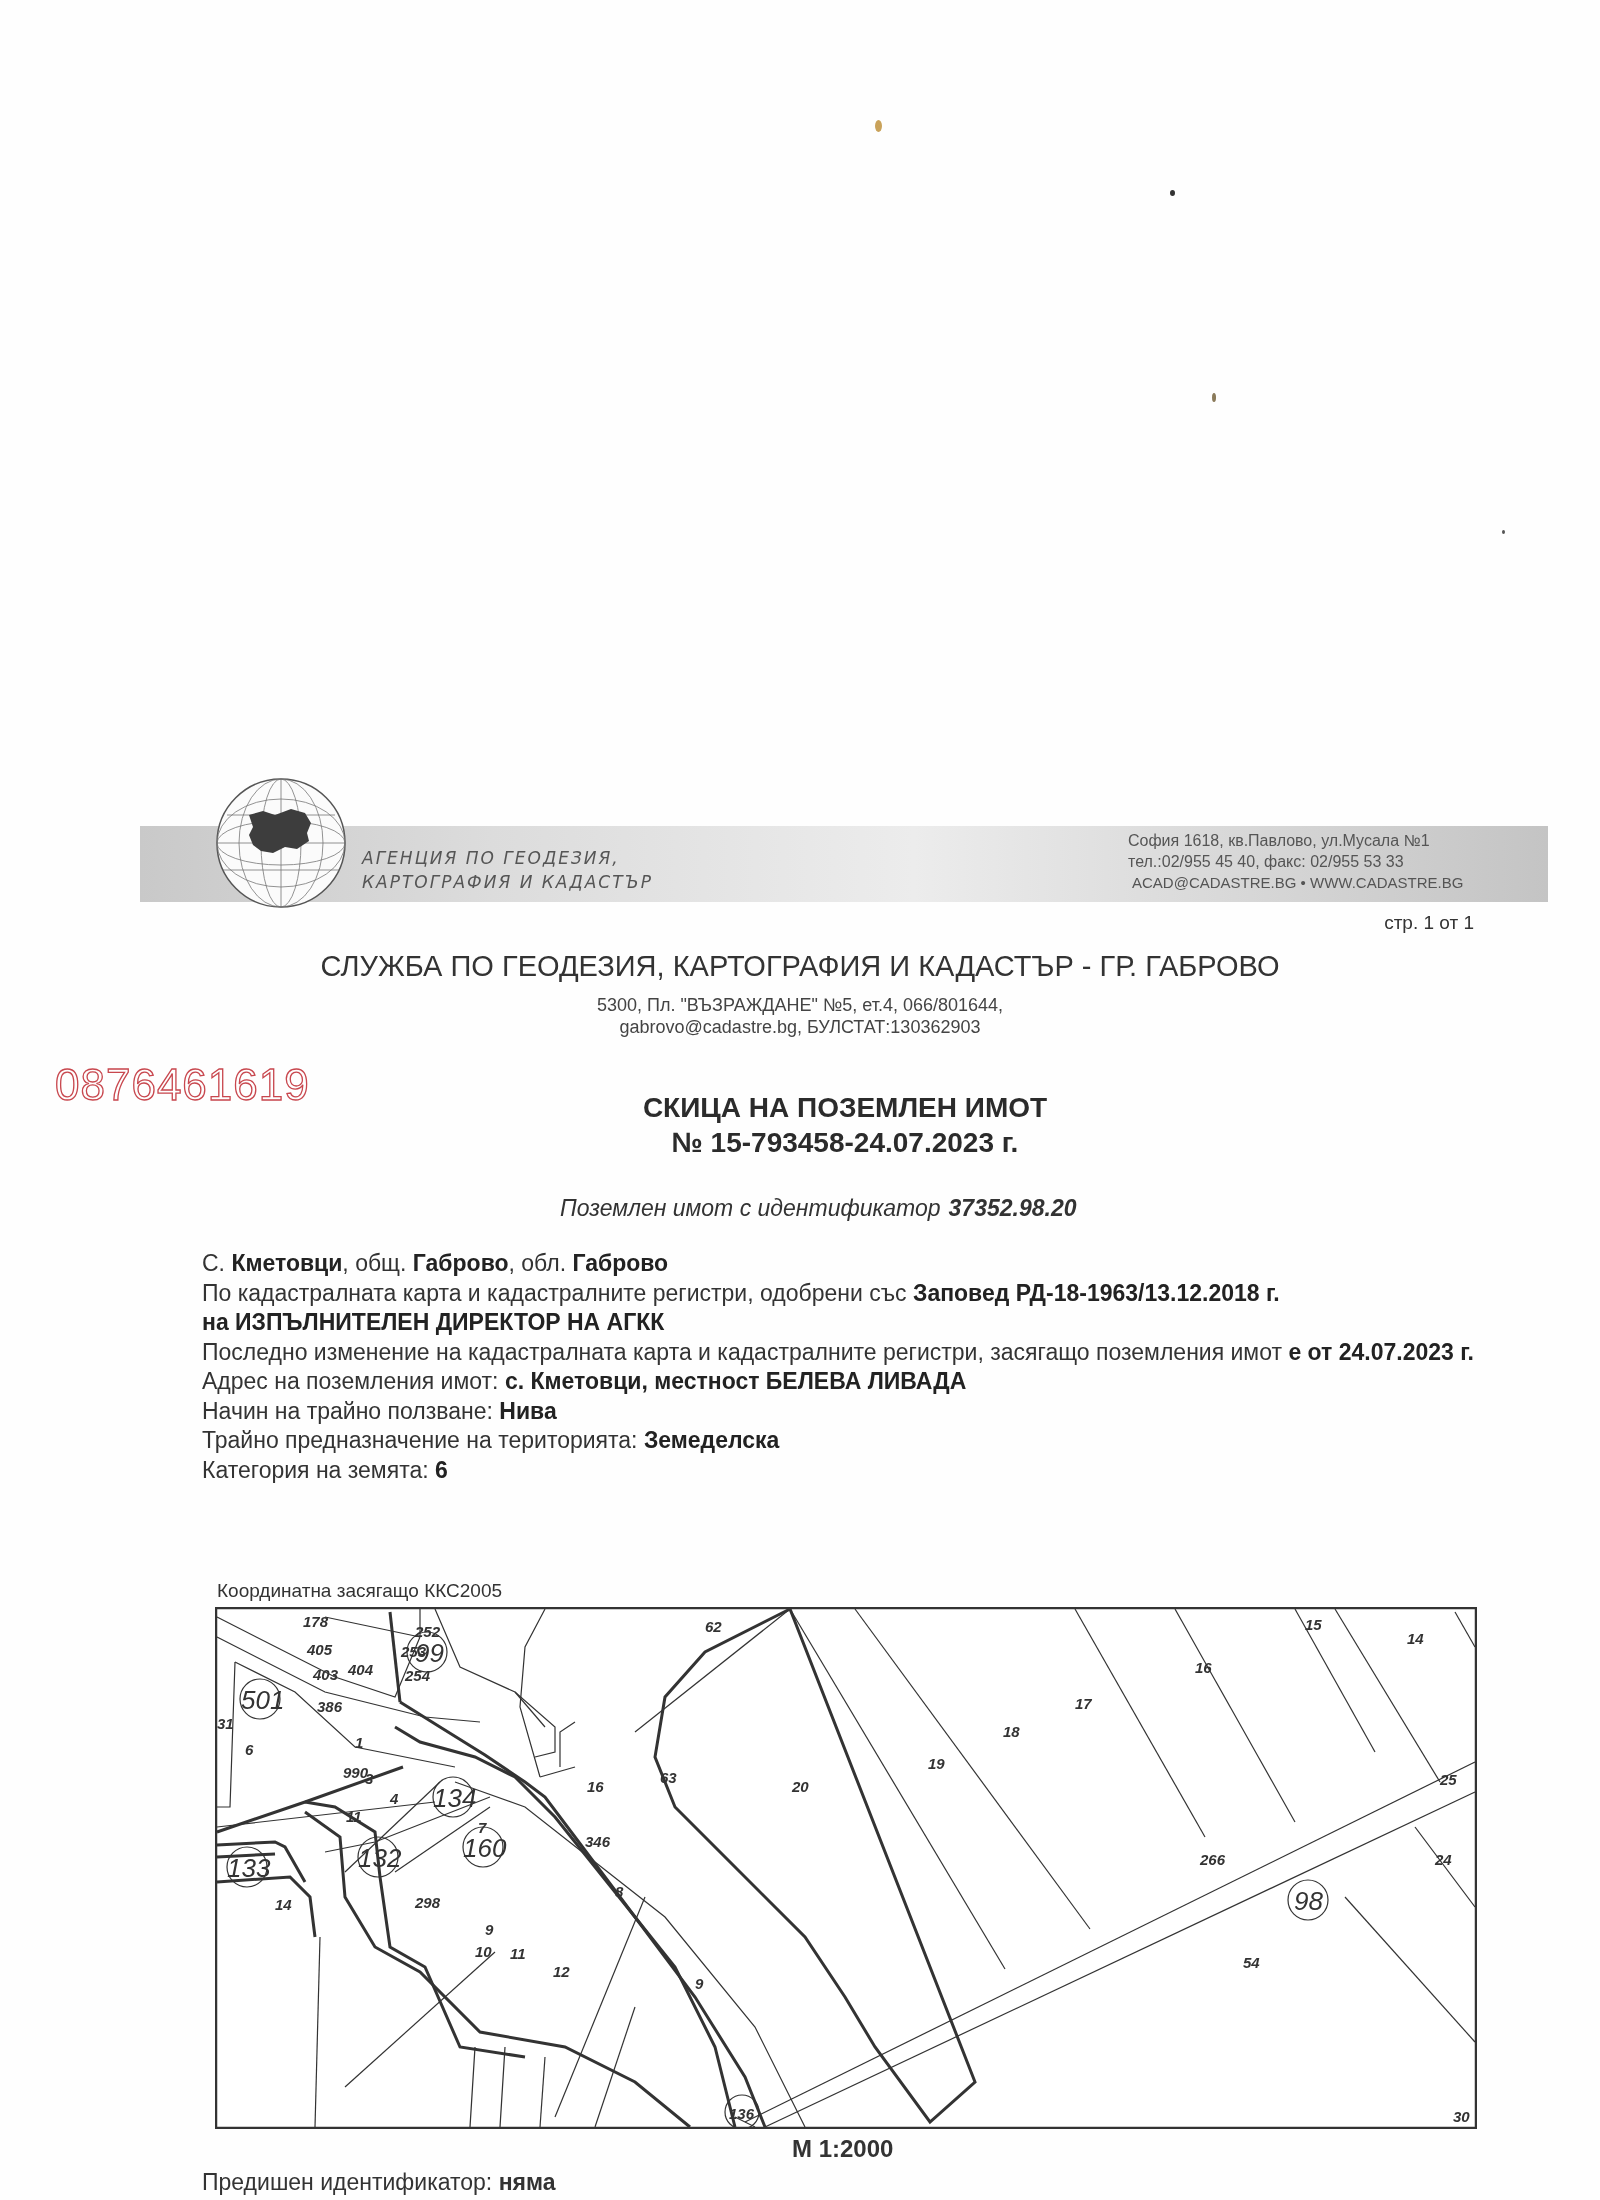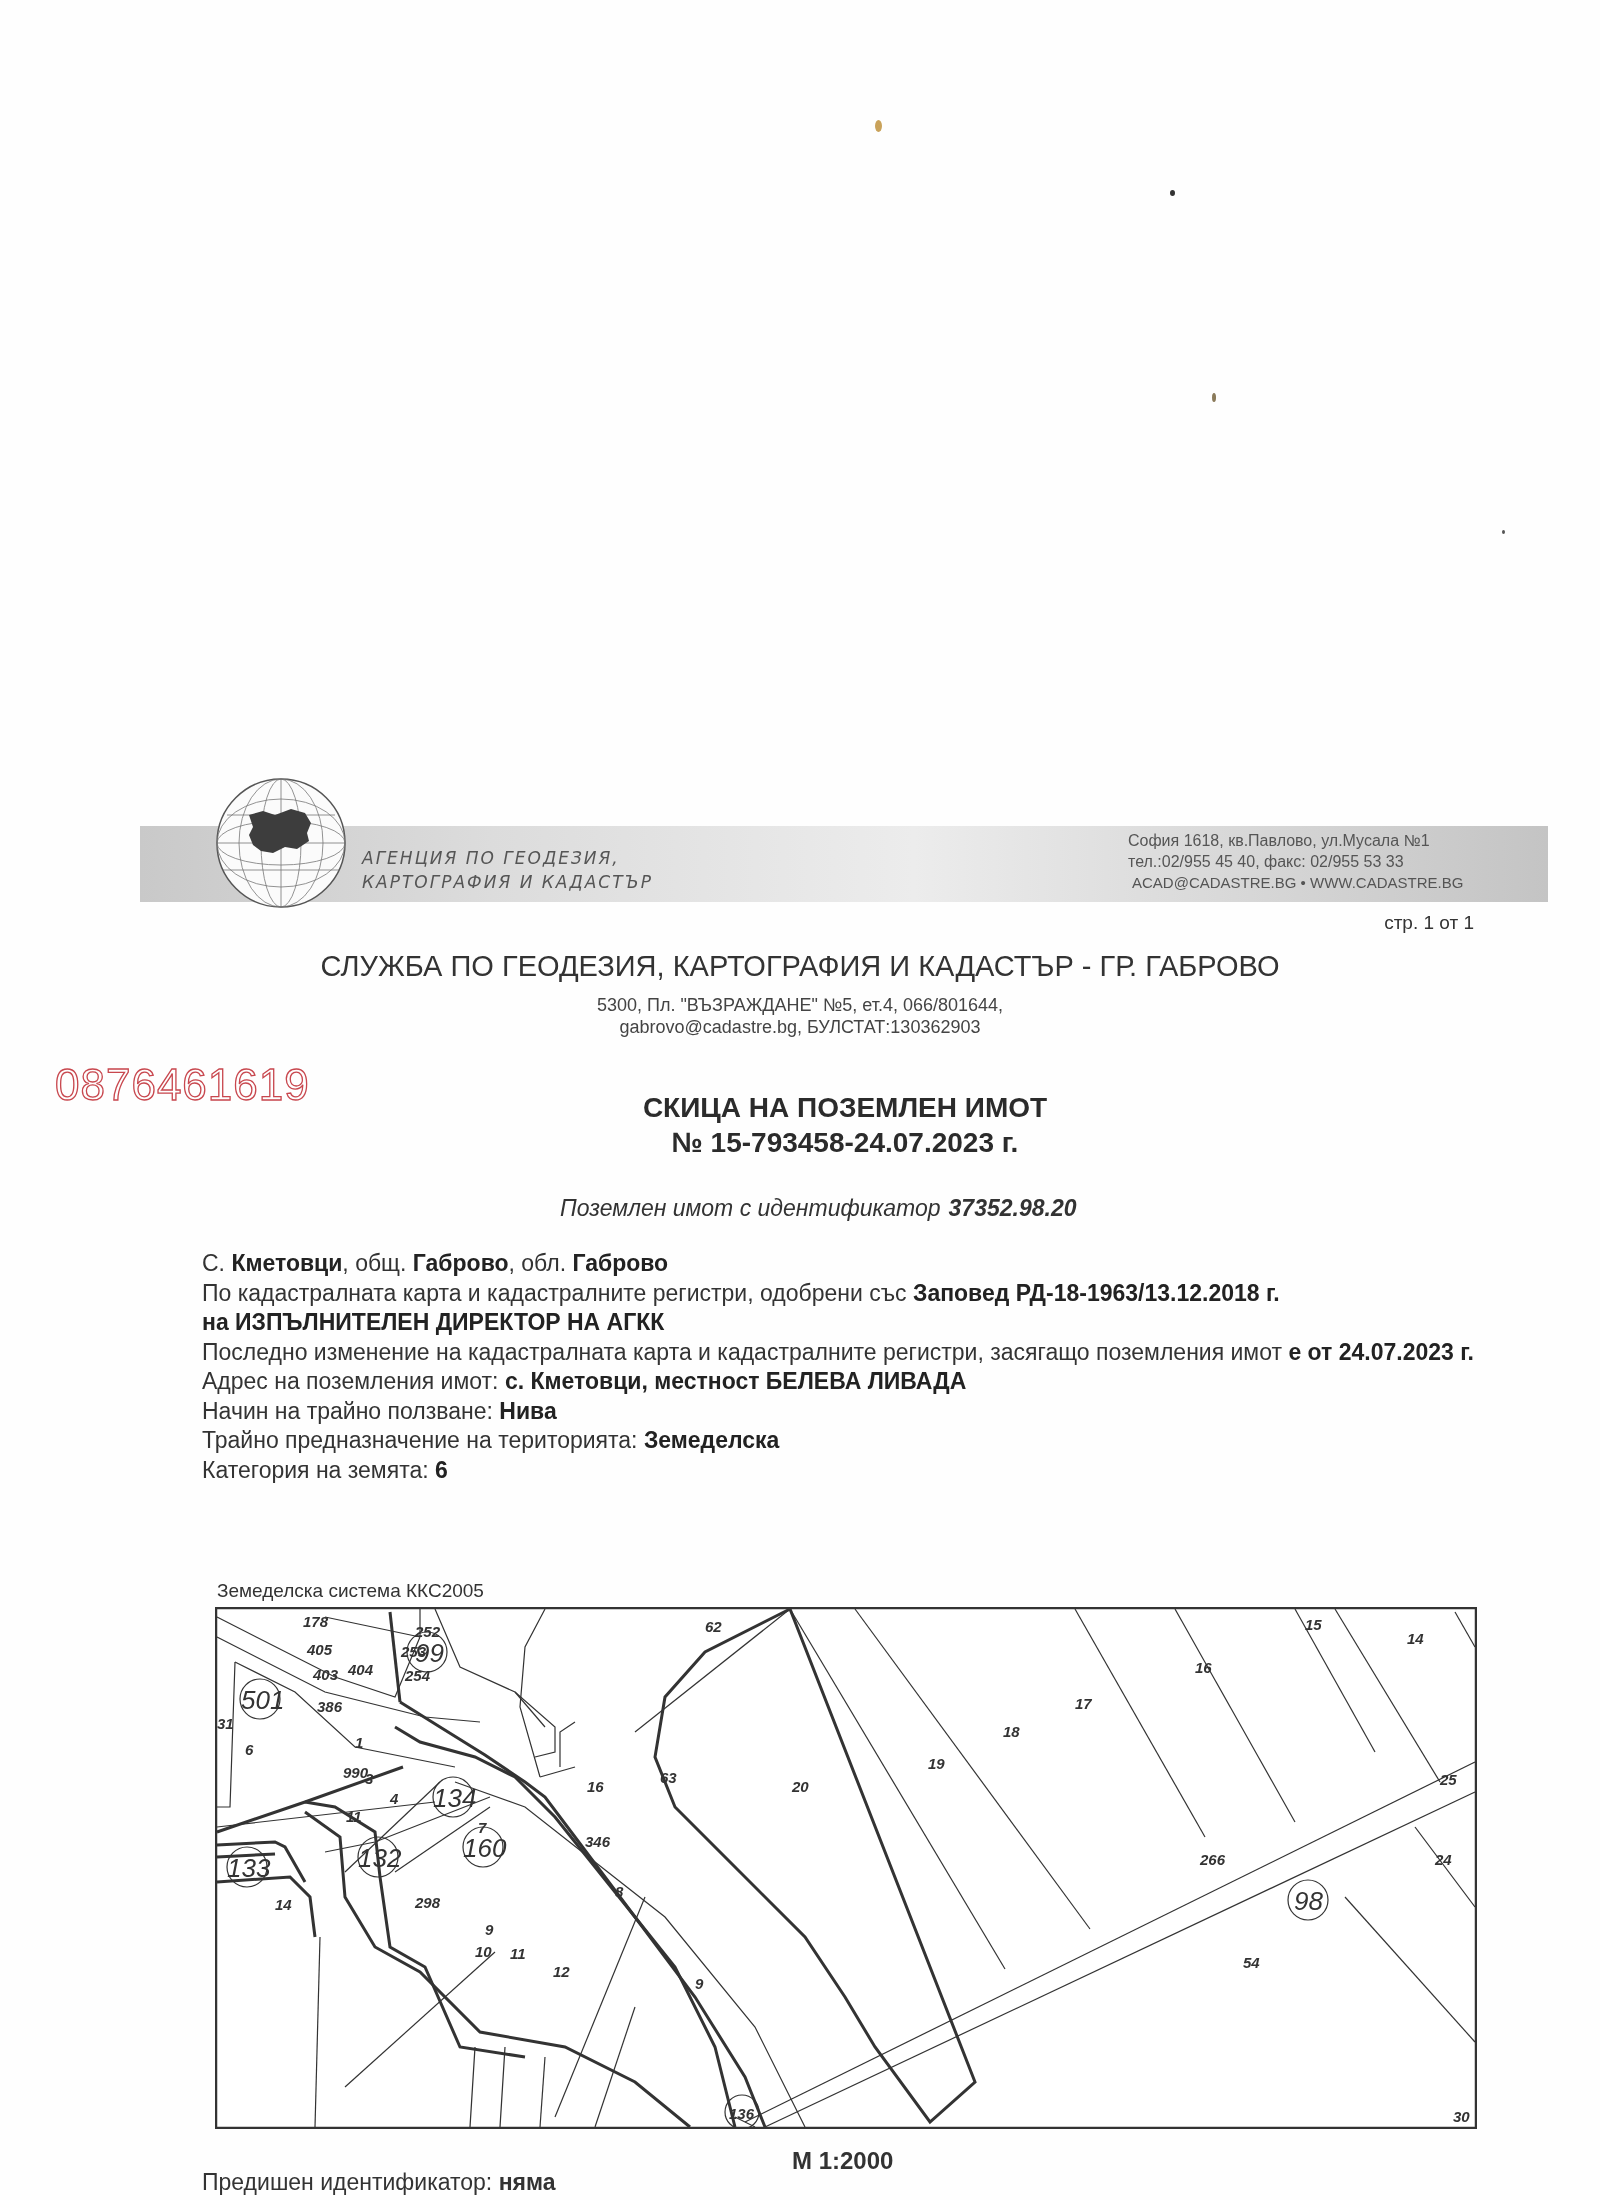--- a/index.html
+++ b/index.html
@@ -20,21 +20,21 @@
   .svc-addr { position:absolute; left:0; width:1600px; top:994px; text-align:center; font-size:18px; line-height:22px; color:#444; }
   .phone-wm { position:absolute; left:55px; top:1060px; font-size:44px; letter-spacing:1px;
               color:transparent; -webkit-text-stroke:1.3px #c8474e; }
   .doc-title { position:absolute; left:0; width:1690px; top:1090px; text-align:center; font-size:28px; font-weight:bold; line-height:35px; color:#2b2b2b; }
   .ident { position:absolute; left:560px; top:1195px; font-size:23px; color:#333;font-style:italic; }
   .ident b { margin-left:8px; }
   .info { position:absolute; left:202px; top:1249px; width:1320px; font-size:23px; line-height:29.5px; color:#333; }
   .info b { color:#222;margin-top:6px; }
   .coord { position:absolute; left:217px; top:1580px; font-size:19px; color:#333; }
   .map { position:absolute; left:215px; top:1607px; width:1262px; height:522px; }
-  .scale { position:absolute; left:792px; top:2135px; font-size:24px; font-weight:bold; color:#333;margin-top:12px; }
+  .scale { position:absolute; left:792px; top:2135px; font-size:24px; font-weight:bold; color:#333; }
   .prev { position:absolute; left:202px; top:2169px; font-size:23px; color:#333; }
   .lbl { font-family:"Liberation Sans", sans-serif; font-style:italic; font-weight:bold; font-size:15px; fill:#333; }
   .clbl { font-family:"Liberation Sans", sans-serif; font-style:italic; font-size:26px; fill:#333; }
 </style>
 </head>
 <body>
 
 <div class="speck" style="left:875px;top:120px;width:7px;height:12px;background:#c9a25a;"></div>
 <div class="speck" style="left:1170px;top:190px;width:5px;height:6px;background:#333;"></div>
 <div class="speck" style="left:1212px;top:393px;width:4px;height:9px;background:#8a7a5a;"></div>
@@ -109,21 +109,21 @@
   <div>
     <span>Трайно предназначение на територията:</span>
     <b>Земеделска</b>
   </div>
   <div>
     <span>Категория на земята:</span>
     <b>6</b>
   </div>
 </div>
 
-<div class="coord">Земеделска система ККС2005</div>
+<div class="coord">Координатна засягащо ККС2005</div>
 
 <svg class="map" viewBox="0 0 1262 522">
   <rect x="1" y="1" width="1260" height="520" fill="#fff" stroke="#333" stroke-width="2.5"></rect>
   <g fill="none" stroke="#333" stroke-width="1.2">
 
     <path d="M2 10 L120 70 L180 90 L205 30"></path>
     <path d="M2 30 L110 85 L210 110 L265 115"></path>
     <path d="M20 55 L15 200 L2 200"></path>
     <path d="M20 55 L80 85 L140 140 L240 160"></path>
     <path d="M2 220 L220 195"></path>

